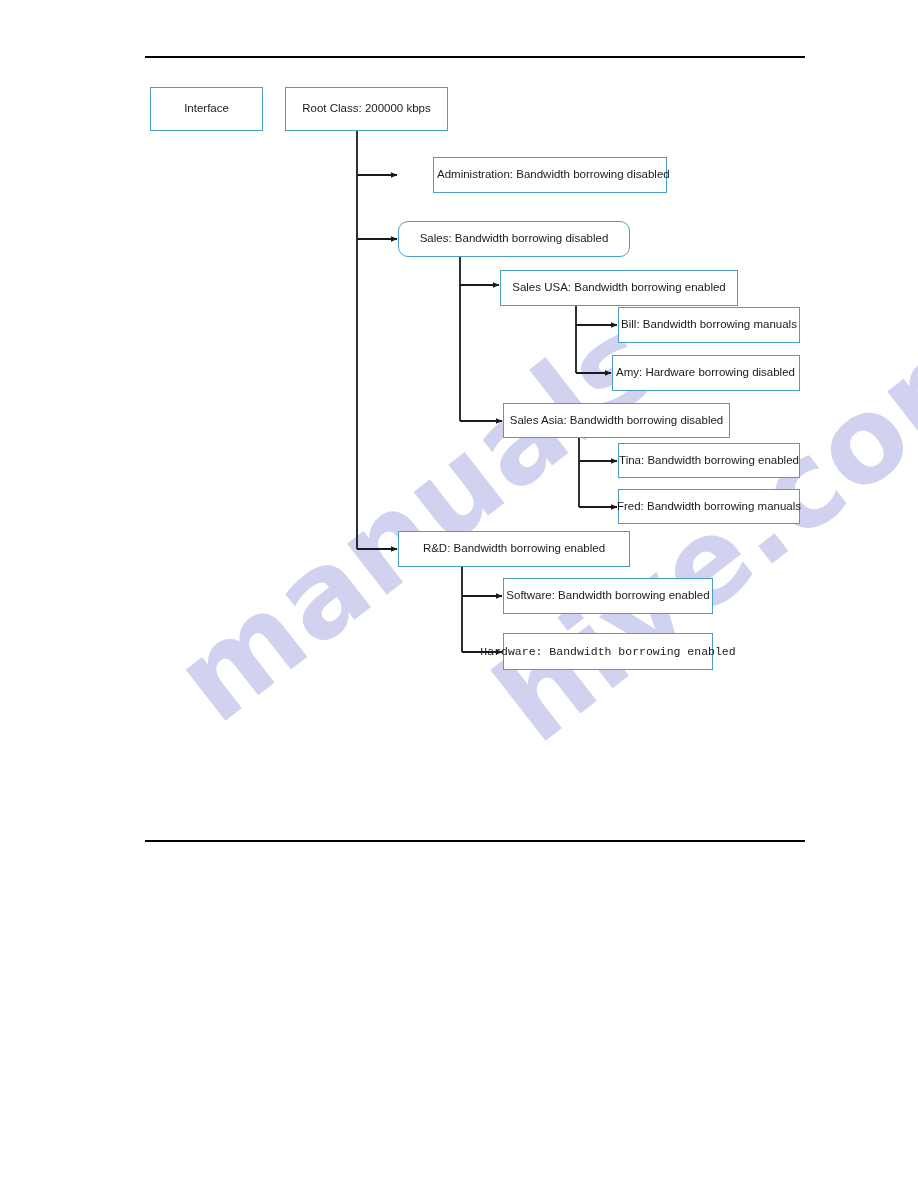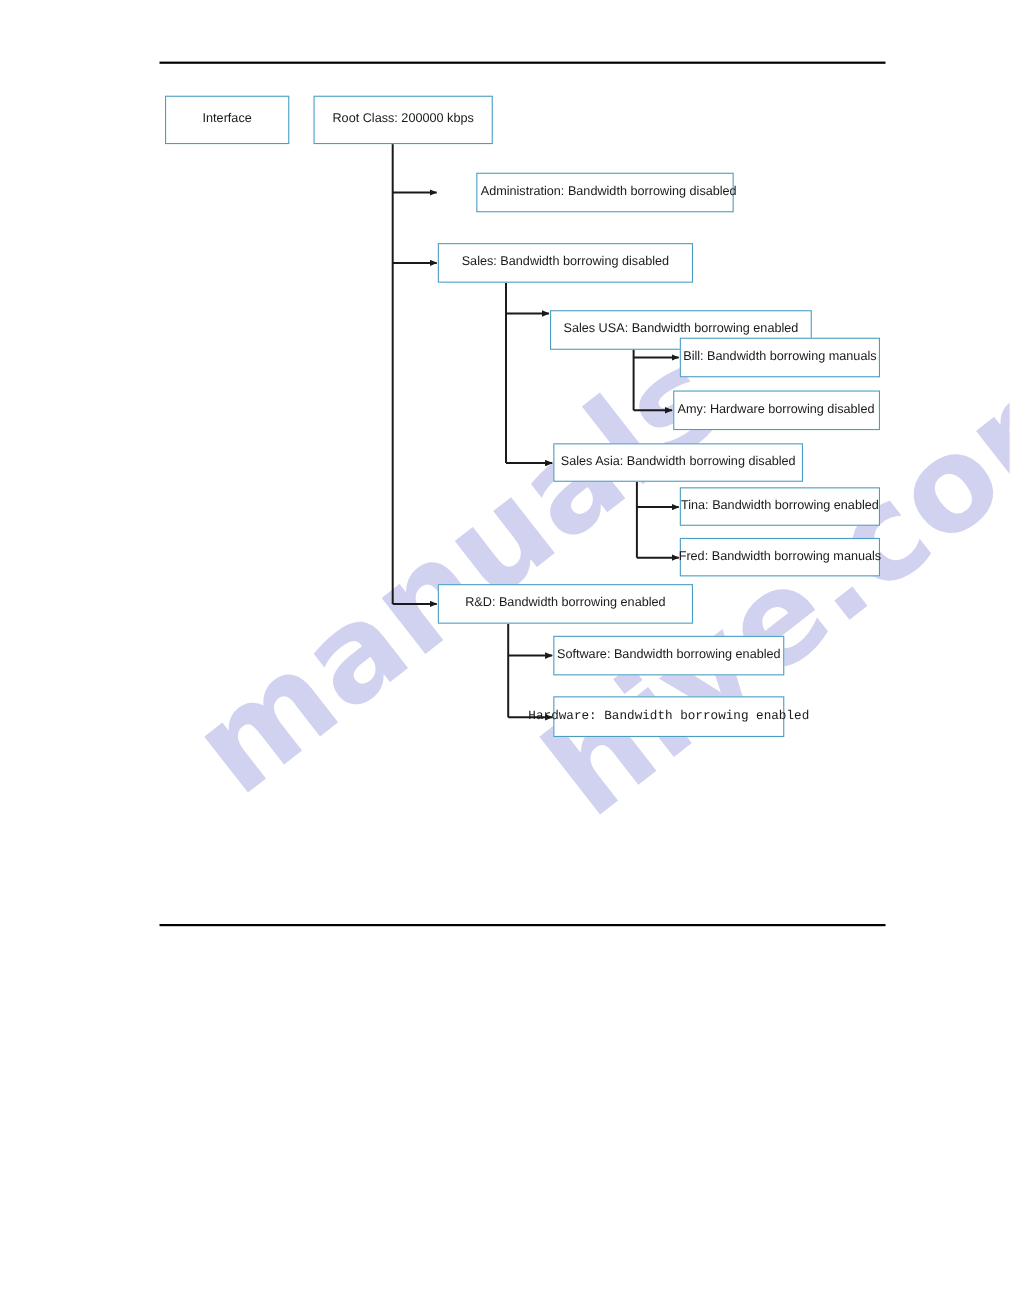--- a/index.html
+++ b/index.html
@@ -139,24 +139,24 @@
   <div class="diagram" id="node-layer">
       <div class="node center" style="left: 150px; top: 87px; width: 113px; height: 44px; border-color: rgb(74, 158, 196);">
         <span>Interface</span>
       </div>
       <div class="node center" style="left: 285px; top: 87px; width: 163px; height: 44px; border-color: rgb(74, 158, 196);">
         <span>Root Class: 200000 kbps</span>
       </div>
       <div class="node leftpad" style="left: 398px; top: 157px; width: 234px; height: 36px; border-color: rgb(74, 158, 196); margin-left: 35px;">
         <span>Administration: Bandwidth borrowing disabled</span>
       </div>
-      <div class="node center" style="left: 398px; top: 221px; width: 232px; height: 36px; border-color: rgb(74, 158, 196);">
+      <div class="node center" style="left: 398px; top: 221px; width: 232px; height: 36px; border-color: rgb(74, 158, 196); border-radius: 10px;">
         <span>Sales: Bandwidth borrowing disabled</span>
       </div>
-      <div class="node center" style="left: 500px; top: 282px; width: 238px; height: 36px; border-color: rgb(74, 158, 196);">
+      <div class="node center" style="left: 500px; top: 270px; width: 238px; height: 36px; border-color: rgb(74, 158, 196);">
         <span>Sales USA:  Bandwidth borrowing enabled</span>
       </div>
       <div class="node center" style="left: 618px; top: 307px; width: 182px; height: 36px; border-color: rgb(74, 158, 196);">
         <span>Bill: Bandwidth borrowing manuals</span>
       </div>
       <div class="node leftpad" style="left: 612px; top: 355px; width: 188px; height: 36px; border-color: rgb(74, 158, 196);">
         <span>Amy: Hardware borrowing disabled</span>
       </div>
       <div class="node center" style="left: 503px; top: 403px; width: 227px; height: 35px; border-color: rgb(74, 158, 196);">
         <span>Sales Asia: Bandwidth borrowing disabled</span>

